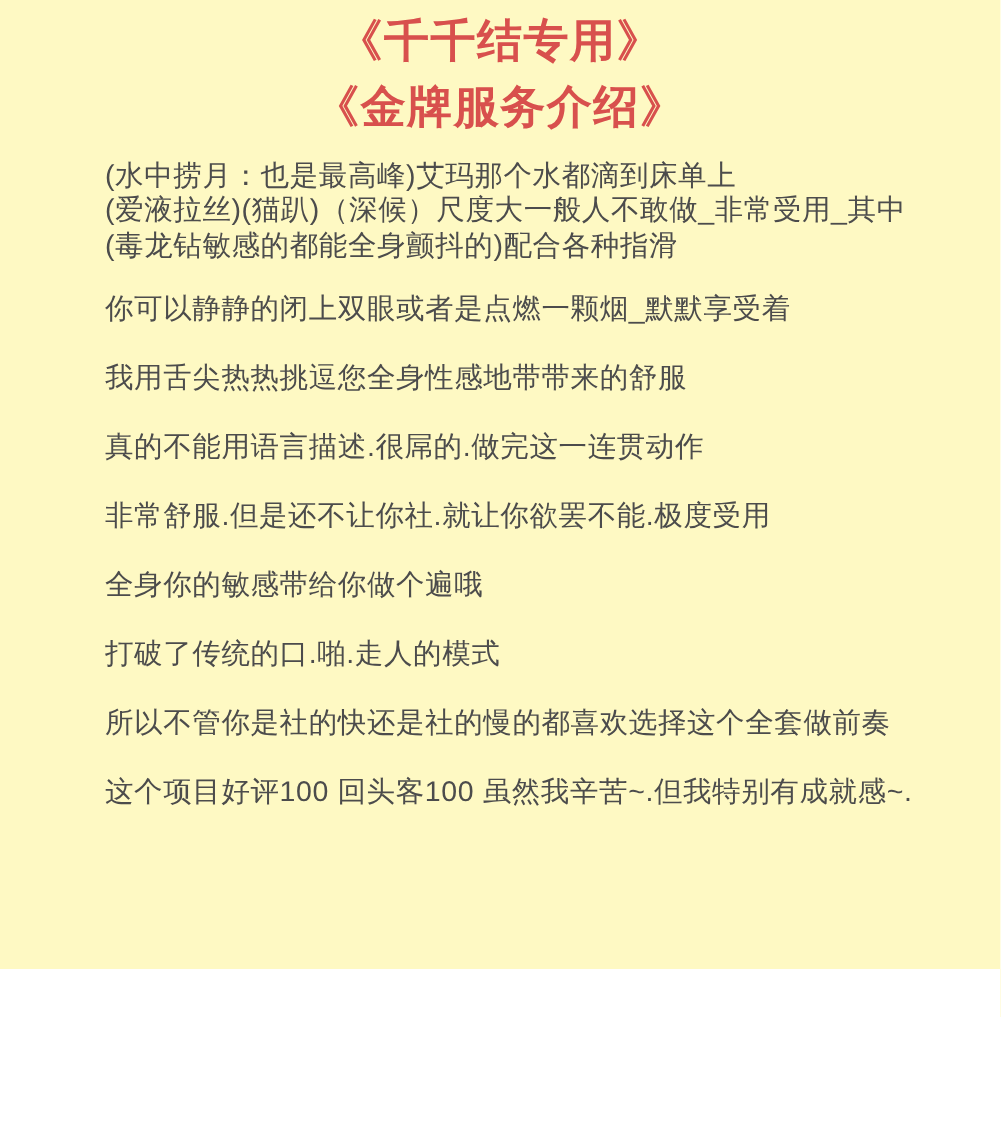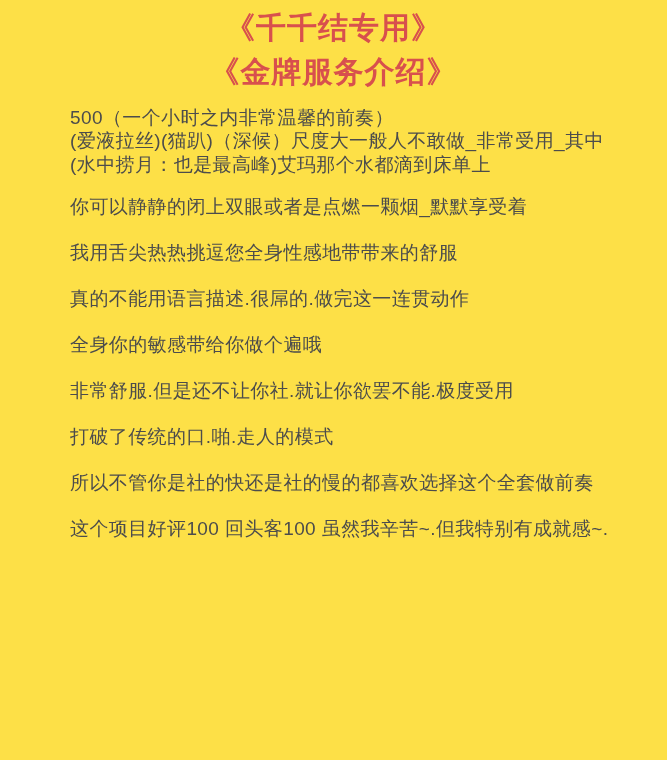--- a/index.html
+++ b/index.html
@@ -3,23 +3,23 @@
 <meta charset="utf-8">
 <style>
   html, body {
     margin: 0;
     padding: 0;
     background: #ffffff;
   }
   .page {
     position: relative;
     width: 667px;
-    height: 760px;
+    height: 646px;
     overflow: hidden;
-    background: #fde047;
+    background: #fef9c3;
     color: #4c4c4c;
     font-family: "Liberation Sans", sans-serif;
   }
   .title {
     margin: 0;
     padding-top: 6px;
     text-align: center;
     font-size: 30px;
     line-height: 44px;
     font-weight: bold;
@@ -49,29 +49,29 @@
 <body>
 
 <div class="page">
 
   <h1 class="title">
     <span class="title-line">《千千结专用》</span>
     <span class="title-line">《金牌服务介绍》</span>
   </h1>
 
   <div class="intro">
-    <div class="line">500（一个小时之内非常温馨的前奏）</div>
+    <div class="line">(水中捞月：也是最高峰)艾玛那个水都滴到床单上</div>
     <div class="line">(爱液拉丝)(猫趴)（深候）尺度大一般人不敢做_非常受用_其中</div>
-    <div class="line">(水中捞月：也是最高峰)艾玛那个水都滴到床单上</div>
+    <div class="line">(毒龙钻敏感的都能全身颤抖的)配合各种指滑</div>
   </div>
 
   <div class="paras">
     <p>你可以静静的闭上双眼或者是点燃一颗烟_默默享受着</p>
     <p>我用舌尖热热挑逗您全身性感地带带来的舒服</p>
     <p>真的不能用语言描述.很屌的.做完这一连贯动作</p>
+    <p>非常舒服.但是还不让你社.就让你欲罢不能.极度受用</p>
     <p>全身你的敏感带给你做个遍哦</p>
-    <p>非常舒服.但是还不让你社.就让你欲罢不能.极度受用</p>
     <p>打破了传统的口.啪.走人的模式</p>
     <p>所以不管你是社的快还是社的慢的都喜欢选择这个全套做前奏</p>
     <p>这个项目好评100 回头客100 虽然我辛苦~.但我特别有成就感~.</p>
   </div>
 
 </div>
 
 </body></html>

